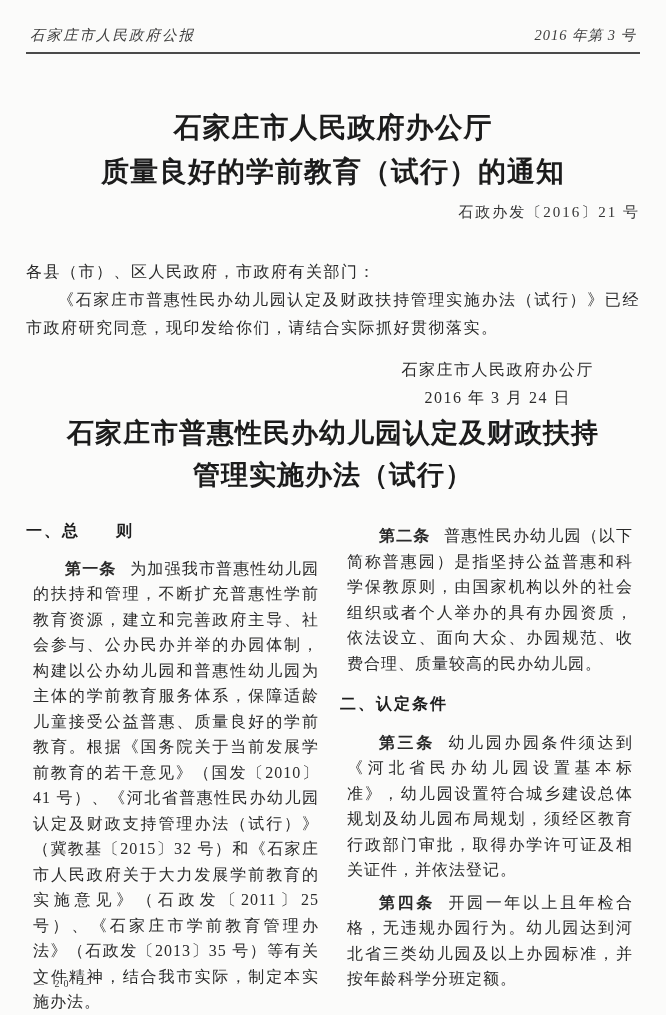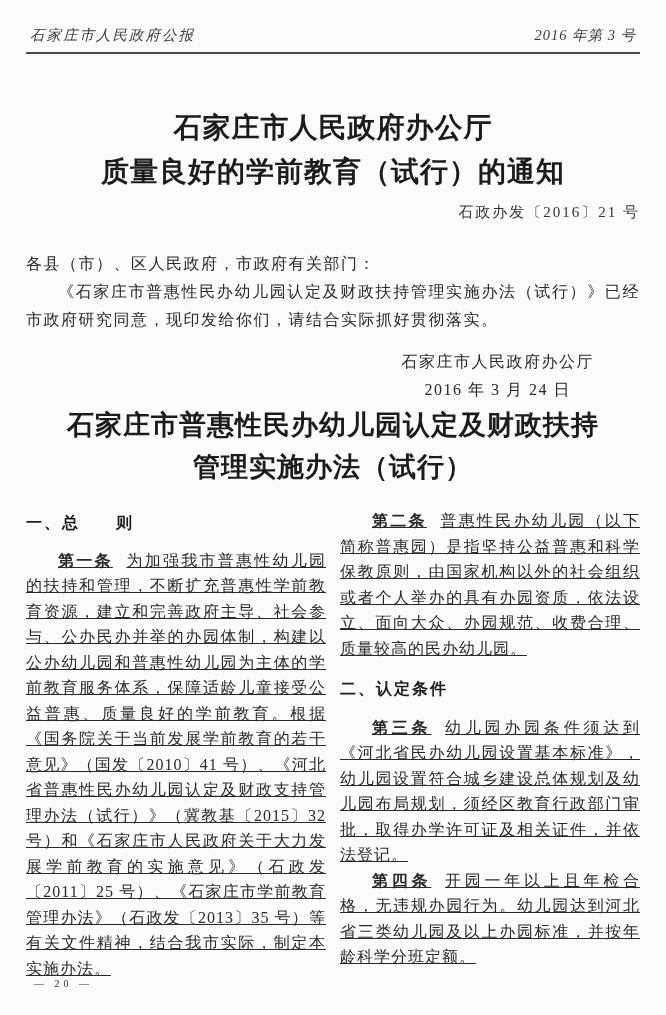--- a/index.html
+++ b/index.html
@@ -43,21 +43,21 @@
   }
   .doc-number {
     margin-top: 9px;
     text-align: right;
     font-size: 15px;
     letter-spacing: 2px;
     color: #333;
   }
 
   .notice-body {
-    margin-top: 28px;
+    margin-top: 36px;
     font-size: 16px;
     line-height: 28px;
     letter-spacing: 1.5px;
     text-align: justify;
     color: #2a2a2a;
   }
   .salutation { text-indent: 0; margin: 0 0 0 0; }
   .notice-paragraph { text-indent: 2em; margin: 0; }
 
   .signature-block {
@@ -96,21 +96,21 @@
     color: #2a2a2a;
   }
   .col-heading {
     font-weight: bold;
     text-align: left;
     letter-spacing: 2px;
     margin: 2px 0 12px 0;
     color: #1d1d1d;
   }
   .col-heading.mid { margin: 15px 0 13px 0; }
-  .para { margin: 0; text-indent: 2em; text-decoration: underline; }
+  .para { margin: 7px; text-indent: 2em; }
   .para-label { font-weight: bold; margin-right: 0.85em; }
 
   .page-number {
     position: absolute;
     left: 34px; bottom: 26px;
     font-size: 10px;
     letter-spacing: 4px;
     color: #333;
   }
 </style>

